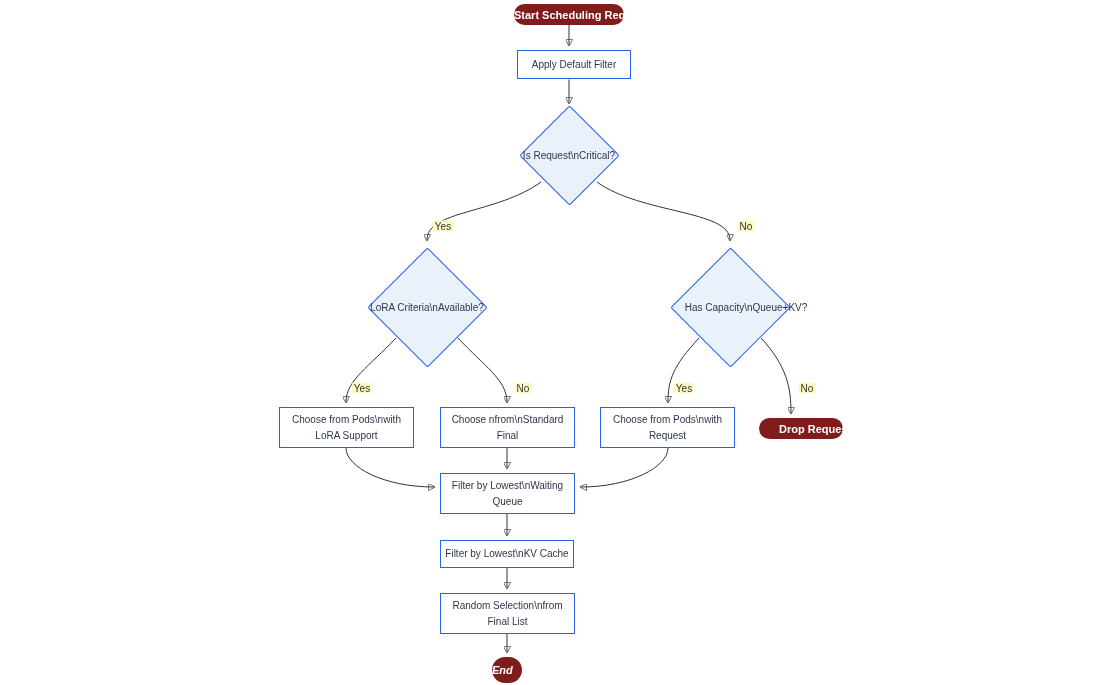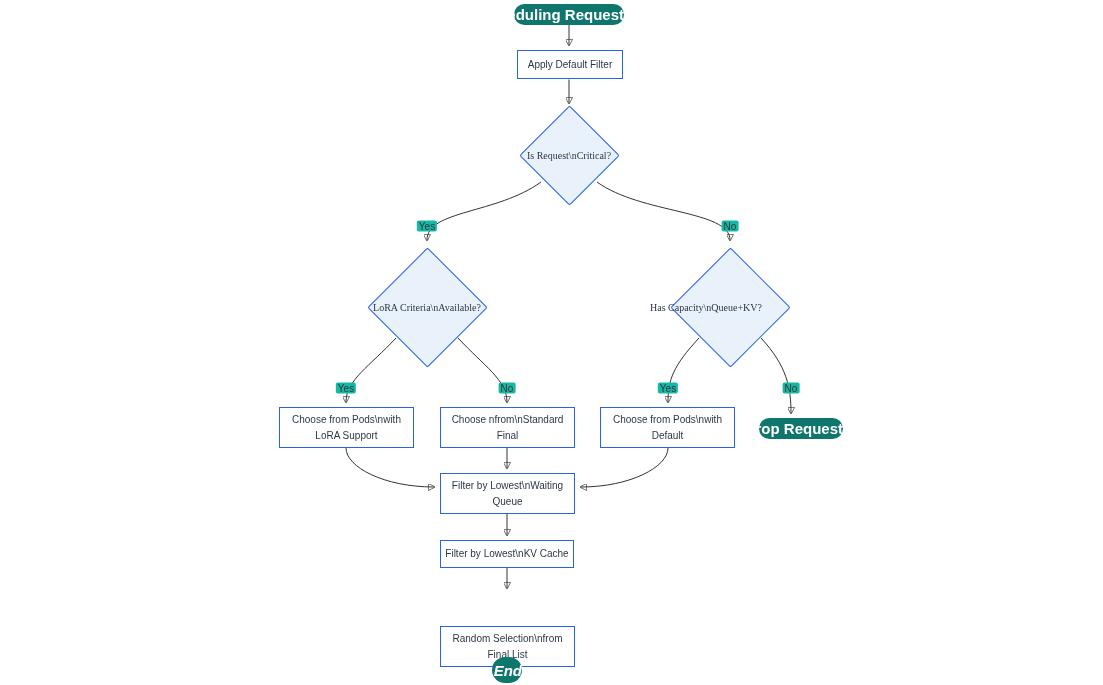--- a/index.html
+++ b/index.html
@@ -36,55 +36,55 @@
     justify-content: center;
     font-size: 10px;
     line-height: 1.55;
     color: #2d3748;
     text-align: center;
     white-space: nowrap;
   }
   .node-pill {
     position: absolute;
     box-sizing: border-box;
-    background: #0f766e;
+    background: #7f1d1d;
     color: #ffffff;
     font-weight: bold;
-    font-size: 15px;
+    font-size: 11px;
     display: flex;
     align-items: center;
-    justify-content: flex-end;
+    justify-content: flex-start;
     border-radius: 999px;
     white-space: nowrap;
   }
   .diamond-shape {
     position: absolute;
     box-sizing: border-box;
     background: #e9f2fb;
     border: 1.5px solid #2563eb;
     transform: rotate(45deg);
     border-radius: 2px;
   }
   .diamond-label {
     position: absolute;
     transform: translate(-50%, -50%);
     font-size: 10px;
     color: #2d3748;
     white-space: nowrap;
-    font-family: Liberation Serif, serif;
   }
   .edge-label {
     position: absolute;
     transform: translate(-50%, -50%);
     font-size: 10px;
     color: #333333;
-    background: #14b8a6;
+    background: #fef9c3;
     padding: 0 2px;
     border-radius: 2px;
     white-space: nowrap;
+    margin-left: 16px;
   }
 </style>
 </head>
 <body>
 
 <div id="canvas">
 
   <svg id="edge-layer" viewBox="0 0 1103 685" xmlns="http://www.w3.org/2000/svg">
     <defs>
       <marker id="arrow" viewBox="0 0 10 10" refX="8" refY="5" markerWidth="7" markerHeight="7" orient="auto-start-reverse">
@@ -104,62 +104,62 @@
     <path d="M668,448 C668,467 630,487 581,487" marker-end="url(#arrow)"></path>
     <path d="M507,514 L507,535" marker-end="url(#arrow)"></path>
     <path d="M507,568 L507,588" marker-end="url(#arrow)"></path>
     <path d="M507,634 L507,652" marker-end="url(#arrow)"></path>
   </svg>
 
   <div class="node-pill" style="left:514px; top:4px; width:110px; height:21px;">
     <span>Start Scheduling Request</span>
   </div>
 
-  <div class="node-box" style="left:517px; top:50px; width:106px; height:29px;justify-content:center;">
+  <div class="node-box" style="left:517px; top:50px; width:114px; height:29px;justify-content:center;">
     <div>Apply Default Filter</div>
   </div>
 
   <div class="diamond-shape" style="left:533.5px; top:119.5px; width:71px; height:71px;"></div>
   <div class="diamond-label" style="left:569px; top:155px;">Is Request\nCritical?</div>
 
   <div class="diamond-shape" style="left:384.5px; top:264.5px; width:85px; height:85px;"></div>
   <div class="diamond-label" style="left:427px; top:307px;">LoRA Criteria\nAvailable?</div>
 
   <div class="diamond-shape" style="left:687.5px; top:264.5px; width:85px; height:85px;"></div>
-  <div class="diamond-label" style="left:706px; top:307px;">Has Capacity\nQueue+KV?</div>
+  <div class="diamond-label" style="left:746px; top:307px;">Has Capacity\nQueue+KV?</div>
 
   <div class="node-box" style="left:279px; top:407px; width:135px; height:41px;">
     <div>Choose from Pods\nwith</div>
     <div>LoRA Support</div>
   </div>
 
   <div class="node-box" style="left:440px; top:407px; width:135px; height:41px;">
     <div>Choose nfrom\nStandard</div>
     <div>Final</div>
   </div>
 
   <div class="node-box" style="left:600px; top:407px; width:135px; height:41px;">
     <div>Choose from Pods\nwith</div>
-    <div>Default</div>
+    <div>Request</div>
   </div>
 
   <div class="node-pill" style="left:759px; top:418px; width:84px; height:21px;padding-left:20px;">
     <span>Drop Request</span>
   </div>
 
   <div class="node-box" style="left:440px; top:540px; width:134px; height:28px;">
     <div>Filter by Lowest\nKV Cache</div>
   </div>
 
   <div class="node-box" style="left:440px; top:473px; width:135px; height:41px;">
     <div>Filter by Lowest\nWaiting</div>
     <div>Queue</div>
   </div>
 
-  <div class="node-box" style="left:440px; top:593px; width:135px; height:41px;margin-top:33px;">
+  <div class="node-box" style="left:440px; top:593px; width:135px; height:41px;">
     <div>Random Selection\nfrom</div>
     <div>Final List</div>
   </div>
 
   <div class="node-pill" style="left:492px; top:657px; width:30px; height:26px; border-radius:13px;font-style:italic;">
     <span>End</span>
   </div>
 
   <div class="edge-label" style="left:427px; top:226px;">Yes</div>
   <div class="edge-label" style="left:730px; top:226px;">No</div>

